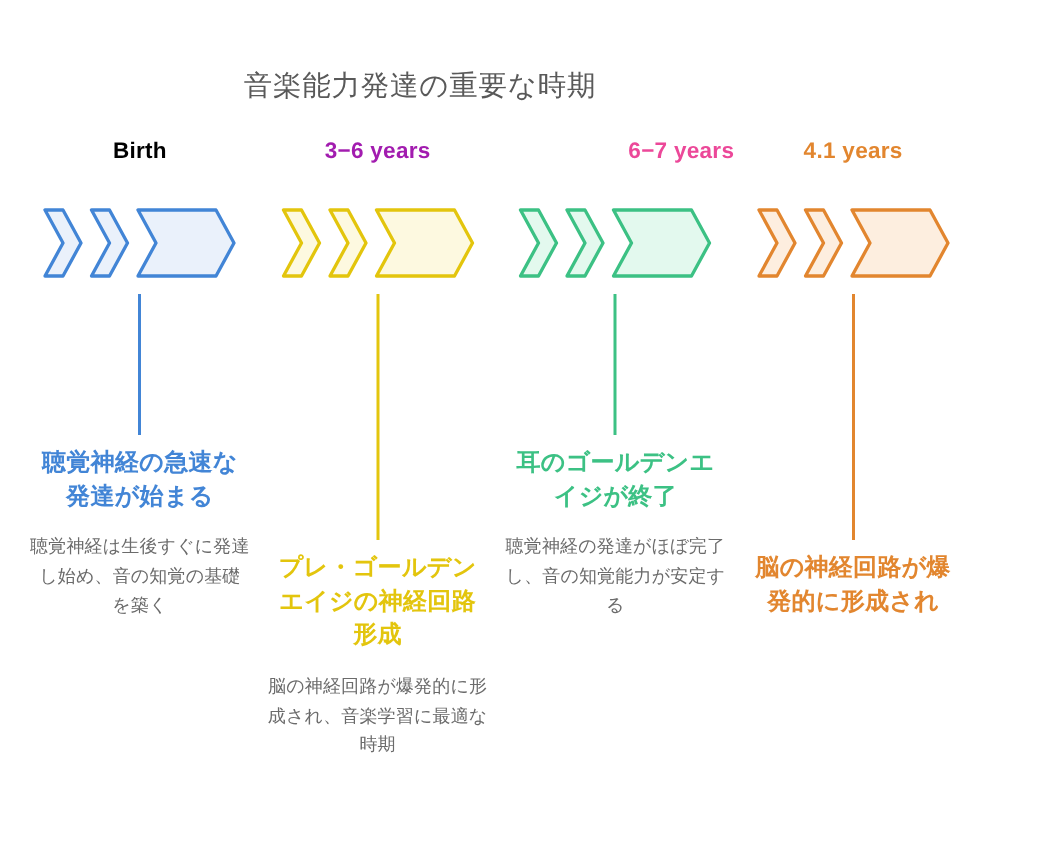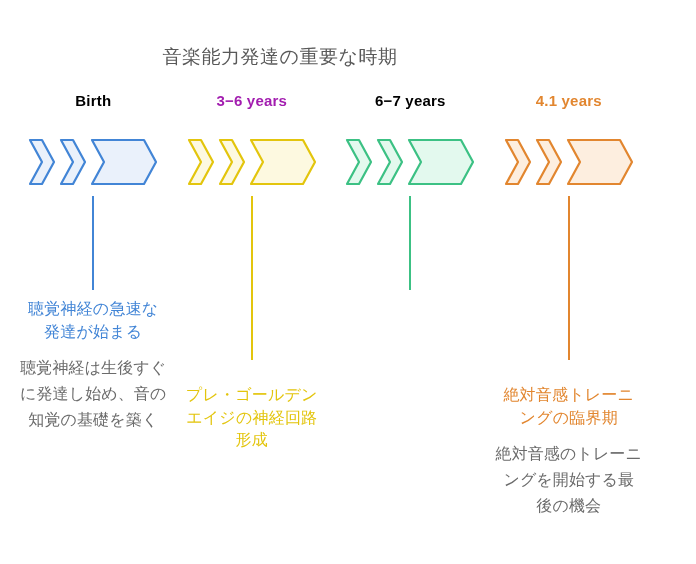--- a/index.html
+++ b/index.html
@@ -94,32 +94,32 @@
 
   
   .block {
     position: absolute;
     left: 0;
     width: 100%;
     padding: 0 6px;
     text-align: center;
   }
   .block.high { top: 206px; }
-  .block.low  { top: 292px; }
+  .block.low  { top: 276px; }
 
   .headline {
     font-size: 16px;
-    font-weight: normal;
+    font-weight: bold;
     line-height: 1.42;
     letter-spacing: 0.2px;
   }
 
   .desc {
     margin-top: 12px;
-    font-size: 16px;
+    font-size: 12px;
     line-height: 1.62;
     color: #6b6b6b;
     letter-spacing: 0.1px;
   }
 </style>
 </head>
 <body>
 
 <div class="canvas">
 
@@ -156,53 +156,57 @@
         <svg class="chev chev-sm" viewBox="0 0 28 48" preserveAspectRatio="none">
           <path d="M2,2 L14,2 L26,24 L14,46 L2,46 L14,24 Z" fill="#fdf9e0" stroke="#e3c50d" stroke-width="2.2" stroke-linejoin="round"></path>
         </svg>
         <svg class="chev chev-lg" viewBox="0 0 68 48" preserveAspectRatio="none">
           <path d="M2,2 L54,2 L66,24 L54,46 L2,46 L14,24 Z" fill="#fdf9e0" stroke="#e3c50d" stroke-width="2.2" stroke-linejoin="round"></path>
         </svg>
       </div>
       <div class="connector long" style="background:#e3c50d;"></div>
       <div class="block low">
         <div class="headline" style="color:#e3c50d;">プレ・ゴールデンエイジの神経回路形成</div>
-      </div>
-    </div>
-
-    <div class="col">
-      <div class="period" style="color:#000000;">6−7 years</div>
+        <div class="desc">脳の神経回路が爆発的に形成され、音楽学習に最適な時期</div>
+      </div>
+    </div>
+
+    <div class="col">
+      <div class="period" style="color:#ec4899;text-align:right;">6−7 years</div>
       <div class="chev-group">
         <svg class="chev chev-sm" viewBox="0 0 28 48" preserveAspectRatio="none">
           <path d="M2,2 L14,2 L26,24 L14,46 L2,46 L14,24 Z" fill="#e3f9ee" stroke="#3cc184" stroke-width="2.2" stroke-linejoin="round"></path>
         </svg>
         <svg class="chev chev-sm" viewBox="0 0 28 48" preserveAspectRatio="none">
           <path d="M2,2 L14,2 L26,24 L14,46 L2,46 L14,24 Z" fill="#e3f9ee" stroke="#3cc184" stroke-width="2.2" stroke-linejoin="round"></path>
         </svg>
         <svg class="chev chev-lg" viewBox="0 0 68 48" preserveAspectRatio="none">
           <path d="M2,2 L54,2 L66,24 L54,46 L2,46 L14,24 Z" fill="#e3f9ee" stroke="#3cc184" stroke-width="2.2" stroke-linejoin="round"></path>
         </svg>
       </div>
       <div class="connector short" style="background:#3cc184;"></div>
+      <div class="block high">
+        <div class="headline" style="color:#3cc184;">耳のゴールデンエイジが終了</div>
+        <div class="desc">聴覚神経の発達がほぼ完了し、音の知覚能力が安定する</div>
+      </div>
     </div>
 
     <div class="col">
       <div class="period" style="color:#e2862f;">4.1 years</div>
       <div class="chev-group">
         <svg class="chev chev-sm" viewBox="0 0 28 48" preserveAspectRatio="none">
           <path d="M2,2 L14,2 L26,24 L14,46 L2,46 L14,24 Z" fill="#fdeedf" stroke="#e2862f" stroke-width="2.2" stroke-linejoin="round"></path>
         </svg>
         <svg class="chev chev-sm" viewBox="0 0 28 48" preserveAspectRatio="none">
           <path d="M2,2 L14,2 L26,24 L14,46 L2,46 L14,24 Z" fill="#fdeedf" stroke="#e2862f" stroke-width="2.2" stroke-linejoin="round"></path>
         </svg>
         <svg class="chev chev-lg" viewBox="0 0 68 48" preserveAspectRatio="none">
           <path d="M2,2 L54,2 L66,24 L54,46 L2,46 L14,24 Z" fill="#fdeedf" stroke="#e2862f" stroke-width="2.2" stroke-linejoin="round"></path>
         </svg>
       </div>
       <div class="connector long" style="background:#e2862f;"></div>
       <div class="block low">
-        <div class="headline" style="color:#e2862f;">絶対音感トレーニングの臨界期</div>
-        <div class="desc">絶対音感のトレーニングを開始する最後の機会</div>
+        <div class="headline" style="color:#e2862f;">脳の神経回路が爆発的に形成され</div>
       </div>
     </div>
 
   </div>
 </div>
 
 </body></html>

